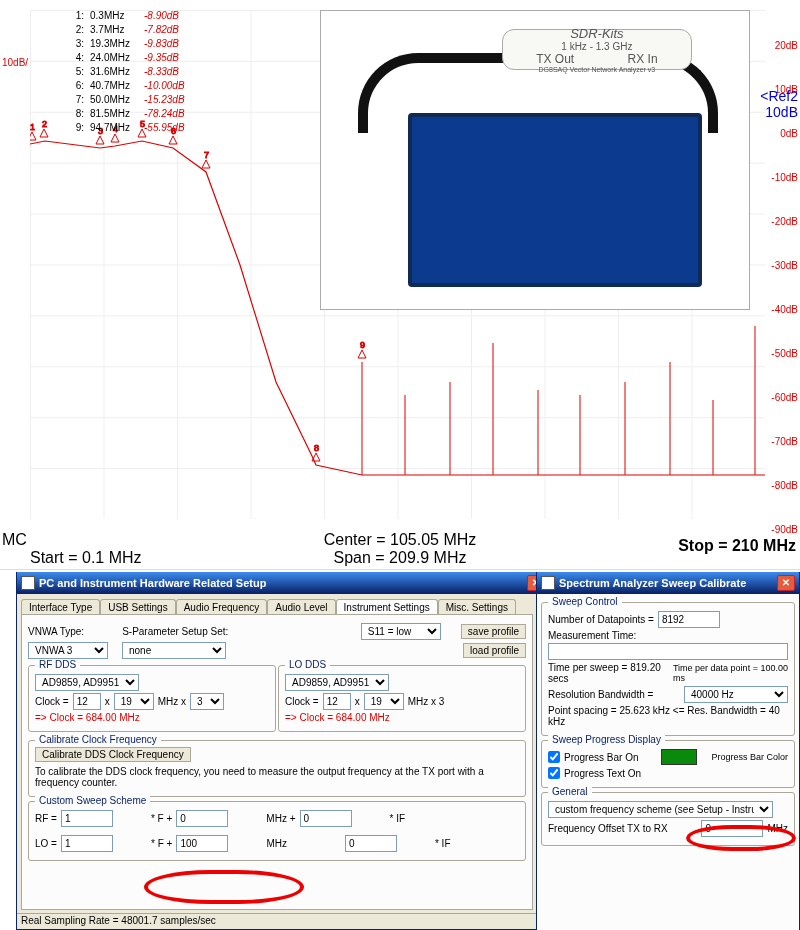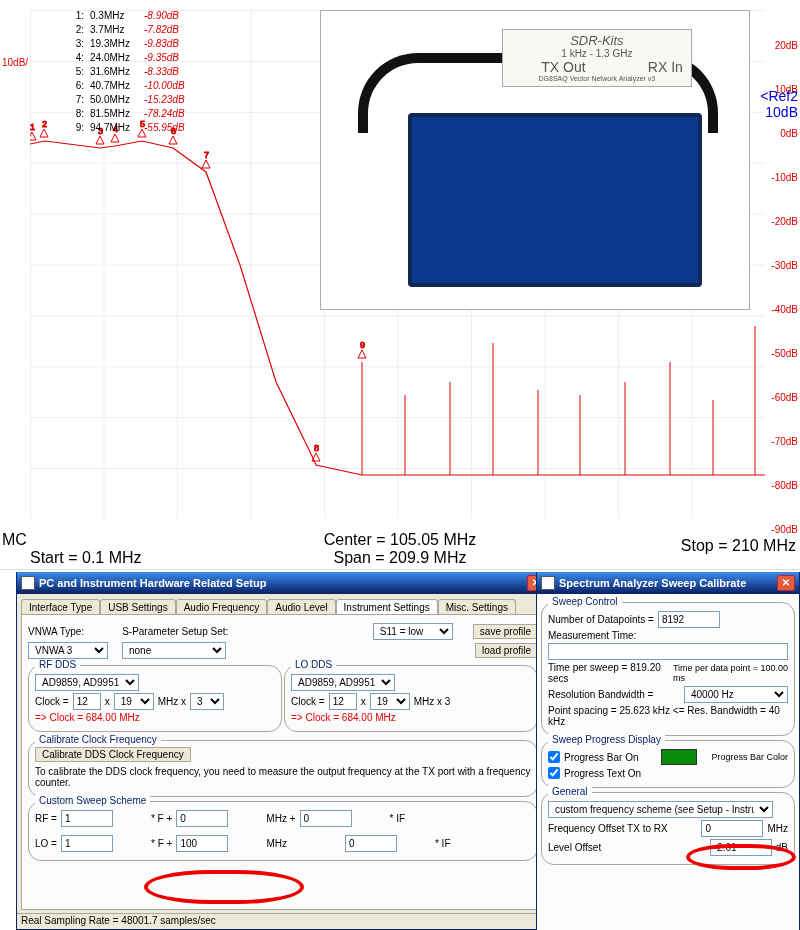--- a/index.html
+++ b/index.html
@@ -18,42 +18,42 @@
 .marker-list .f { color:#000; width:48px; }
 .marker-list .d { color:#d00;font-style:italic; }
 .left-scale { position:absolute; left:2px; top:57px; color:#d00; font-size:10px; }
 .right-scale { position:absolute; right:2px; top:40px; font-size:10px; text-align:right; }
 .right-scale div { color:#d00; height:44px; }
 .right-scale .ref { color:#00d; font-size:14px; }
 .bottom-lbl { position:absolute; bottom:16px; font-size:16px; color:#000; }
 .bottom-lbl.mc { left:2px; }
 .bottom-lbl.start { left:30px; bottom:2px; }
 .bottom-lbl.center { left:50%; transform:translateX(-50%); text-align:center; bottom:2px; }
-.bottom-lbl.stop { right:4px; bottom:14px; }
+.bottom-lbl.stop { right:4px; bottom:14px;font-weight:bold; }
 svg.trace { position:absolute; left:30px; top:10px; width:735px; height:510px; }
 .photo-box { position:absolute; left:320px; top:10px; width:430px; height:300px; background:#fff; border:1px solid #aaa;
   display:flex; align-items:center; justify-content:center; overflow:hidden; }
 .device-rep { width:92%; height:92%; position:relative; }
-.sdr-box { position:absolute; right:40px; top:6px; width:190px; height:58px; background:#f8f8f4; border:1px solid #aaa; border-radius:0;
+.sdr-box { position:absolute; right:40px; top:6px; width:190px; height:41px; background:#f8f8f4; border:1px solid #aaa; border-radius:12px;
   display:flex; flex-direction:column; align-items:center; justify-content:center; font-size:10px; color:#555; }
 .sdr-box .title { font-style:italic; font-size:13px; }
 .pcb { position:absolute; left:70px; top:90px; right:30px; bottom:10px; background:#0b3a8e; border:4px solid #102a55; border-radius:4px; }
 .cable { position:absolute; top:30px; left:20px; width:360px; height:80px; border-top:10px solid #111; border-left:10px solid #111; border-right:10px solid #111; border-radius:60px 60px 0 0; }
 
 .win { position:absolute; background:#ece9d8; border:1px solid #0a246a; border-top:none; font-size:11px; }
 .win .titlebar { height:22px; background:linear-gradient(#3c8cef,#0a246a); color:#fff; display:flex; align-items:center; padding:0 4px; font-weight:bold; font-size:11px; border-bottom:1px solid #0a246a;}
 .win .titlebar .ti { width:14px; height:14px; background:#fff; border:1px solid #555; margin-right:4px; display:inline-block; }
 .win .titlebar .spacer { flex:1; }
 .close-btn { width:18px; height:16px; background:#e55b3c; border:1px solid #b23; color:#fff; font-size:10px; display:flex; align-items:center; justify-content:center; border-radius:2px; }
 .tabs { display:flex; background:#ece9d8; padding:4px 4px 0 4px; gap:0; }
 .tab { padding:2px 7px; border:1px solid #aca899; border-bottom:none; background:#ece9d8; border-radius:3px 3px 0 0; font-size:10px; position:relative; top:1px;}
 .tab.active { background:#fcfcfc; }
-.tab-body { border:1px solid #aca899; background:#fcfcfc; margin:0 4px 4px 4px; padding:6px; position:relative; }
+.tab-body { border:1px solid #aca899; background:#fcfcfc; margin:0 16px 4px 4px; padding:6px; position:relative; }
 .row { display:flex; align-items:center; gap:4px; margin:2px 0; font-size:10px; }
-.fieldset { border:1px solid #aca899; border-radius:13px; padding:6px 6px 6px 6px; margin:4px 0; position:relative; }
+.fieldset { border:1px solid #aca899; border-radius:3px; padding:6px 6px 6px 6px; margin:4px 0; position:relative; }
 .fieldset > .legend { position:absolute; top:-7px; left:6px; background:#fcfcfc; padding:0 4px; font-size:10px; color:#0a246a; }
 .btn { background:#ece9d8; border:1px solid #aca899; padding:1px 6px; font-size:10px; }
 input.txt,select.sel { border:1px solid #7f9db9; background:#fff; font-size:10px; padding:1px 2px; height:17px; }
 input.txt{ padding-left:3px; }
 .txt.w30{width:28px}.txt.w50{width:52px}.txt.w60{width:62px}
 .sel.w80{width:80px}.sel.w100{width:104px}.sel.w200{width:225px}
 .chk { display:flex; align-items:center; gap:4px; font-size:10px; }
 .chk input{ width:12px; height:12px; }
 .redtxt{color:#d00; font-size:10px;}
 .circle-highlight { position:absolute; border:4px solid #e00; border-radius:50%/60%; pointer-events:none; }
@@ -180,21 +180,21 @@
     <div>Span = 209.9 MHz</div>
   </div>
   <div class="bottom-lbl stop">Stop = 210 MHz</div>
 
   <div class="photo-box">
     <div class="device-rep">
       <div class="cable"></div>
       <div class="sdr-box">
         <span class="title">SDR-Kits</span>
         <span>1 kHz - 1.3 GHz</span>
-        <span style="font-size:14px; width:100%; padding:0 8px; display:flex; justify-content:flex-end">
+        <span style="font-size:12px; width:100%; padding:0 8px; display:flex; justify-content:center">
           <span style="white-space:pre">TX Out                RX In</span>
         </span>
         <span style="font-size:7px">DG8SAQ  Vector Network Analyzer v3</span>
       </div>
       <div class="pcb"></div>
     </div>
   </div>
 </div>
 
 <div class="win" style="left:16px; top:572px; width:534px; height:358px;">
@@ -355,22 +355,16 @@
       <span class="legend">General</span>
       <div class="row">
           <select class="sel w200"><option>custom  frequency scheme (see Setup - Instrument Settings)</option></select>
         </div>
       <div class="row">
           <span>Frequency Offset TX to RX</span>
           <span style="flex:1"></span>
         <input class="txt w60" value="0" style="">
         <span>MHz</span>
         </div>
-      <div class="row">
-          <span>Level Offset</span>
-          <span style="flex:1"></span>
-        <input class="txt w60" value="-2.61" style="">
-        <span>dB</span>
-        </div>
       <div class="circle-highlight" style="right:-2px; bottom:-6px; width:110px; height:26px"></div>
     </div>
   </div>
 </div>
 
 </body></html>

